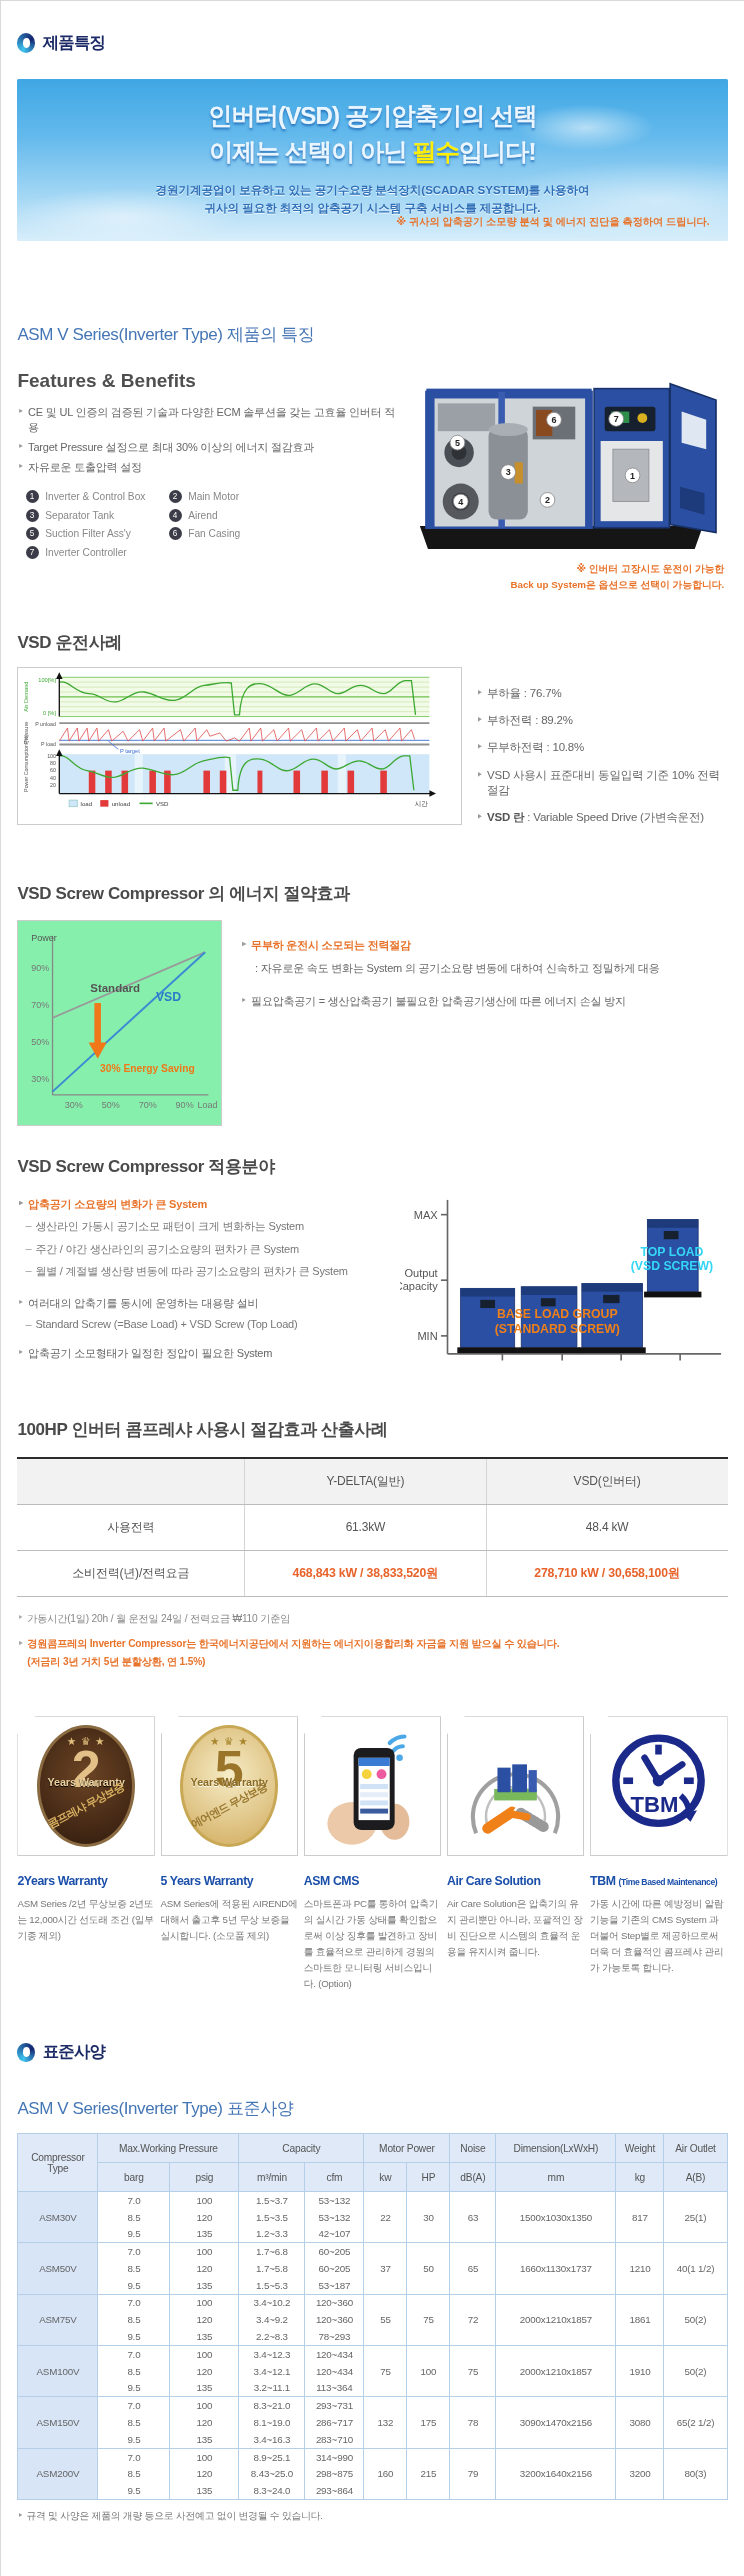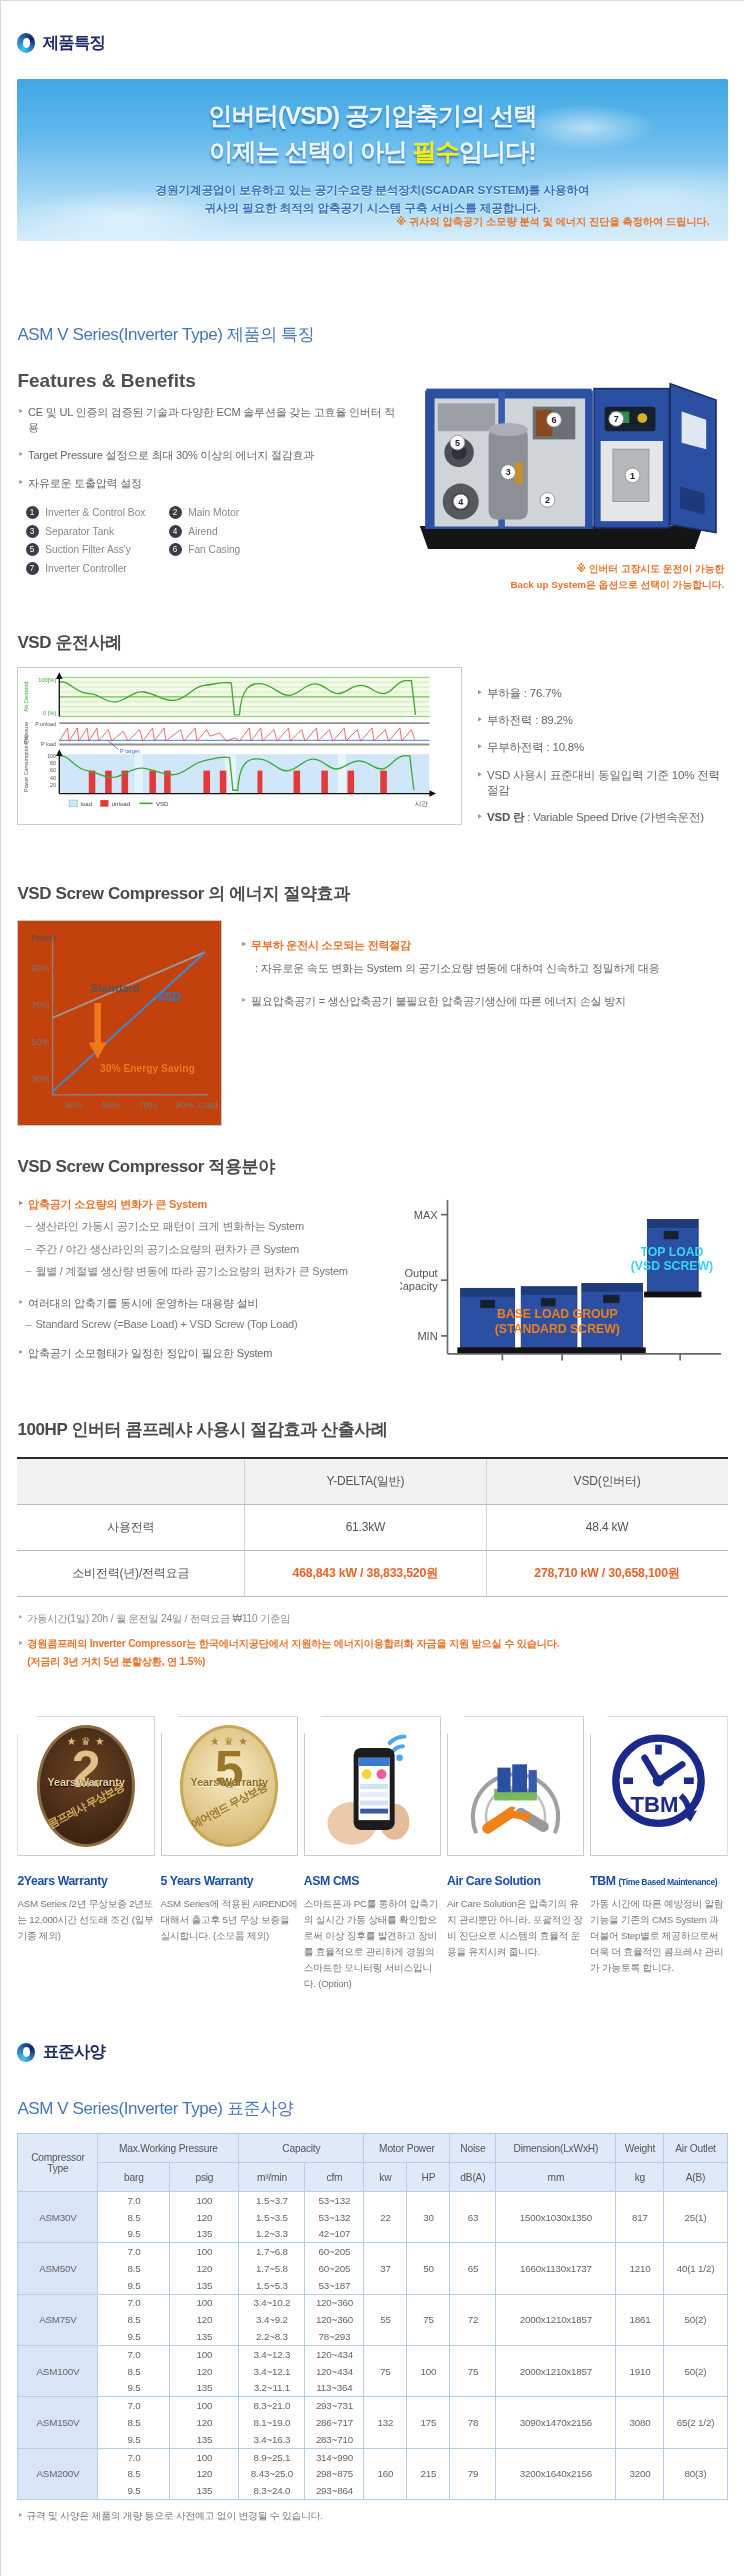--- a/index.html
+++ b/index.html
@@ -27,39 +27,39 @@
   
   .sub-blue{font-size:17px;color:#4576b5;font-weight:normal;letter-spacing:-0.4px;margin:0;}
   #feat-title{margin-top:82px;}
   
   .h-gray{font-size:17px;color:#4a4a4a;font-weight:bold;letter-spacing:-0.4px;margin:0;}
   
   .feat-flex{display:flex;margin-top:18px;}
   .feat-left{flex:1 1 auto;min-width:0;}
   .feat-left h2{font-size:19px;color:#4f4f4f;font-weight:bold;margin:6.6px 0 0 0;}
   ul.bul{list-style:none;margin:13px 0 0 0;padding:0;}
-  ul.bul li{font-size:11px;color:#666;margin-top:13px;padding-left:10.7px;position:relative;letter-spacing:-0.2px;}
+  ul.bul li{font-size:11px;color:#666;margin-top:5px;padding-left:10.7px;position:relative;letter-spacing:-0.2px;}
   ul.bul li::before{content:'\2023';color:#999;position:absolute;left:0;top:0;}
   .parts{display:grid;grid-template-columns:143px 143px;gap:5.7px 0;margin:14.7px 0 0 8.2px;}
   .part{display:flex;align-items:center;gap:6.6px;font-size:10.2px;color:#888;}
   .pnum{width:13px;height:13px;border-radius:50%;background:#3c3c48;color:#fff;font-size:8.2px;display:flex;align-items:center;justify-content:center;flex:0 0 13px;}
   .feat-right{flex:0 0 320px;margin-left:6.6px;text-align:center;}
   .img-note{margin-top:4.9px;font-size:9.8px;color:#e8742c;font-weight:bold;text-align:right;line-height:1.55;padding-right:3.3px;}
   
   #vsd-h{margin-top:39px;}
   .vsd-flex{display:flex;margin-top:13px;gap:14.7px;}
   .chartbox{border:0.8px solid #ccc;background:#fff;flex:0 0 439px;padding:1.6px;}
   .vsd-bullets{flex:1;padding-top:6.6px;}
   .vsd-bullets .vb{font-size:11.5px;color:#666;margin-top:12.3px;padding-left:10.7px;position:relative;letter-spacing:-0.2px;}
   .vsd-bullets .vb::before{content:'\2023';color:#999;position:absolute;left:0;top:0;}
   .vb b{color:#555;}
   
   #energy-h{margin-top:57px;}
   .energy-flex{display:flex;margin-top:14.7px;gap:18px;}
-  .energybox{border:0.8px solid #ccc;flex:0 0 203px;background:#c2410c;}
+  .energybox{border:0.8px solid #ccc;flex:0 0 203px;background:#86efac;}
   .energy-right{flex:1;padding-top:9.8px;}
   .eb{font-size:11px;margin-top:8.2px;padding-left:10.7px;position:relative;color:#666;letter-spacing:-0.2px;}
   .eb::before{content:'\2023';color:#999;position:absolute;left:0;top:0;}
   .eb.orange{color:#e8742c;font-weight:bold;}
   .eb.sub{padding-left:14.7px;}
   .eb.sub::before{content:'';}
   .eb.gap{margin-top:18px;}
   
   #app-h{margin-top:29.5px;}
   .app-flex{display:flex;margin-top:11.5px;}

